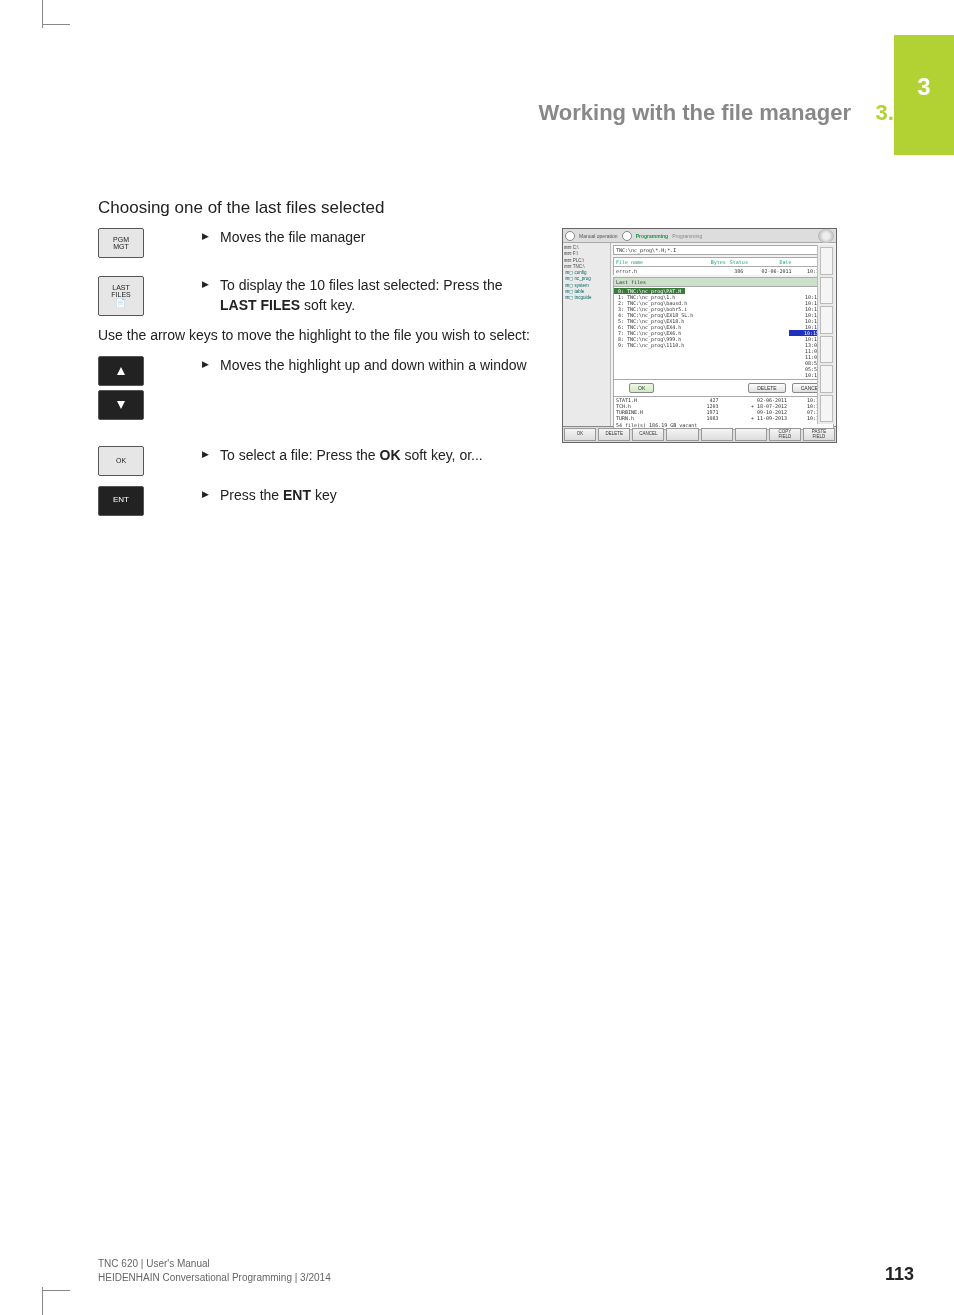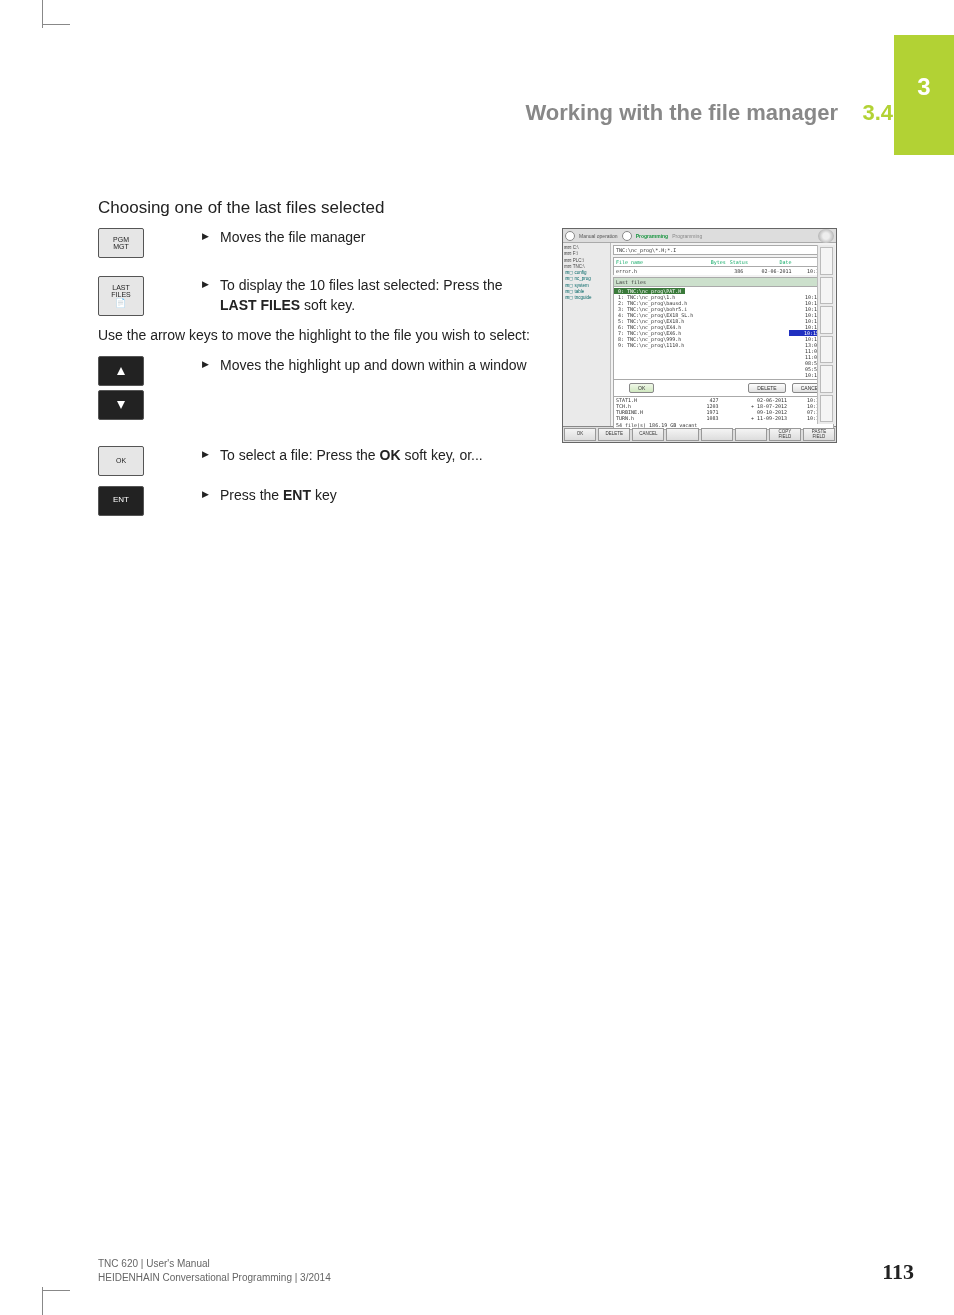--- a/index.html
+++ b/index.html
@@ -17,21 +17,21 @@
     .crop-bl { position: absolute; }
     .crop-bl::before { content:''; position:absolute; bottom:0; left:0; width:1px; height:28px; background:#888; }
     .crop-bl::after  { content:''; position:absolute; bottom:24px; left:0; width:28px; height:1px; background:#888; }
     .side-tab {
       position: absolute; top: 35px; right: 0; width: 60px; height: 120px;
       background: #b2d234; display: flex; align-items: flex-start;
       justify-content: center; padding-top: 38px;
     }
     .side-tab span { color: #fff; font-size: 24px; font-weight: bold; }
     .header-band {
-      position: absolute; top: 100px; right: 61px; width: 560px;
+      position: absolute; top: 100px; right: 48px; width: 560px;
       text-align: right;
     }
     .header-band .title { color: #888; font-size: 22px; font-weight: bold; }
     .header-band .sec   { color: #b2d234; font-size: 22px; font-weight: bold; margin-left: 20px; }
     .content {
       position: absolute; top: 198px; left: 98px; width: 750px;
     }
     .section-heading { font-size: 17px; font-weight: normal; color: #222; margin-bottom: 10px; }
     .row { display: flex; align-items: flex-start; margin-bottom: 10px; }
     .btn {
@@ -85,21 +85,21 @@
     .ss-status { background:#fff; margin:0 2px 2px 2px; border:1px solid #aaa; border-top:none; padding:1px 2px; font-family:monospace; }
     .ss-sk { display:flex; height:16px; background:#ddd; border-top:1px solid #888; }
     .ss-sk .k { flex:1; border:1px solid #999; margin:1px; background:linear-gradient(#f4f4f4,#ddd); display:flex; align-items:center; justify-content:center; font-size:4.5px; text-align:center; line-height:1; }
     .ss-side { position:absolute; right:1px; top:16px; bottom:18px; width:18px; background:#eaeaea; border-left:1px solid #bbb; display:flex; flex-direction:column; gap:2px; padding:2px; }
     .ss-side .sb { flex:1; border:1px solid #bbb; background:#f5f5f5; }
     .footer {
       position: absolute; bottom: 30px; left: 98px; right: 40px;
       display: flex; justify-content: space-between; align-items: flex-end;
     }
     .footer .meta { font-size: 10px; color: #666; line-height: 1.4; }
-    .footer .pg   { font-size: 22px; color: #222; font-weight: bold; font-family: Liberation Serif, serif; }
+    .footer .pg   { font-size: 18px; color: #222; font-weight: bold; }
   </style>
 </head>
 <body>
 
 <div class="crop-tl" style="top:0; left:42px;"></div>
 <div class="crop-bl" style="bottom:0; left:42px;"></div>
 
 <div class="side-tab">
   <span>3</span>
 </div>

